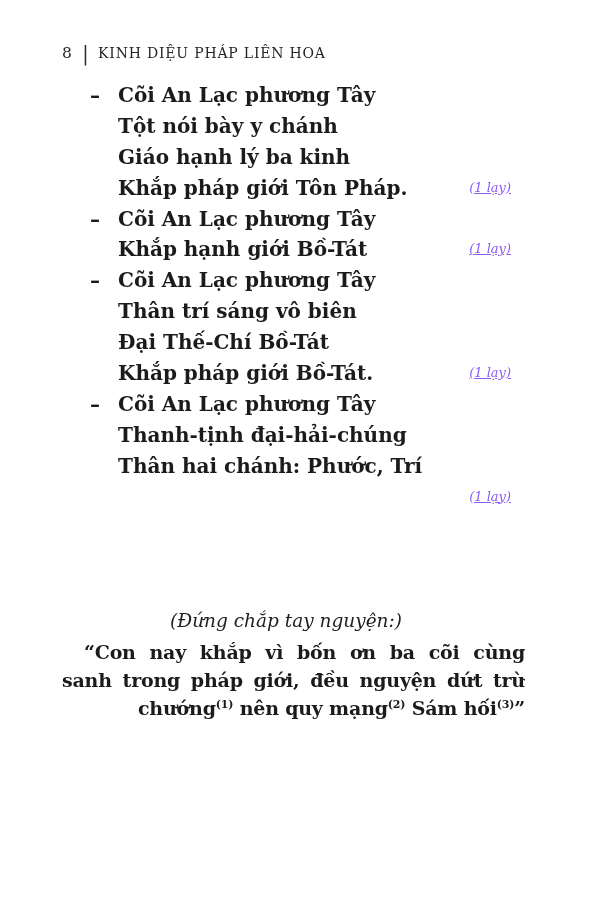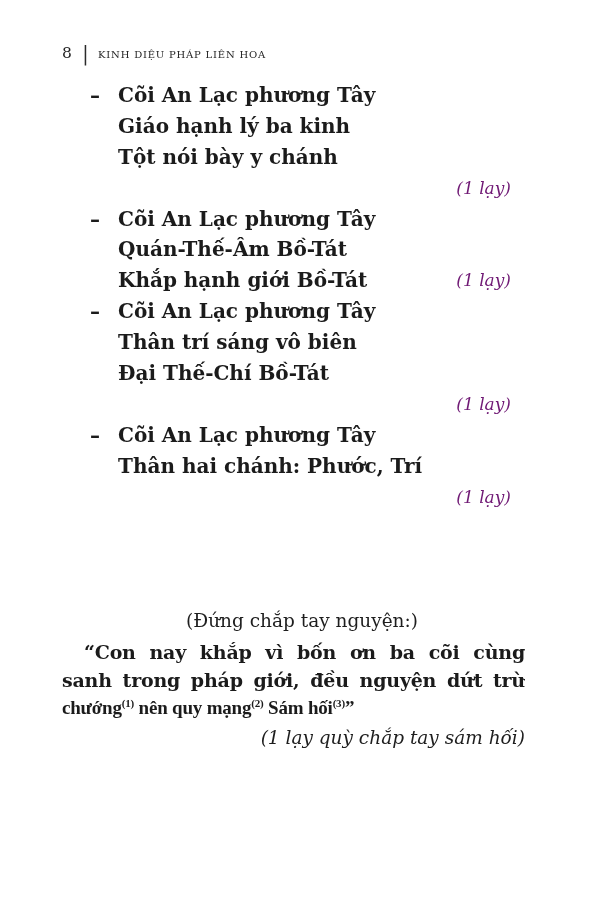--- a/index.html
+++ b/index.html
@@ -18,63 +18,63 @@
     display: flex; align-items: baseline;
     font-size: 15px; letter-spacing: 0.4px; color: #242424;
     white-space: nowrap;
   }
   .header .pgnum { font-size: 15.5px; }
   .header .divider {
     font-size: 19px; font-weight: 300; color: #2a2a2a;
     margin: 0 9px 0 10px; position: relative; top: 1px;
     display: inline-block; transform: scaleY(1.1);
   }
-  .header .title { font-size: 10px; letter-spacing: 0.8px; }
+  .header .title { font-size: 14px; letter-spacing: 0.8px; }
 
   
   .verse-section {
     position: absolute; left: 62px; top: 80px; width: 463px;
   }
   .verse-line {
     position: relative;
     padding-left: 56px;
     height: 30.9px; line-height: 30.9px;
     font-size: 20px; font-weight: bold;
     white-space: nowrap;
   }
   .verse-line .dash {
     position: absolute; left: 28px; top: 0;
     font-weight: bold;
   }
   .verse-line .lay {
     position: absolute; right: 14px; top: 0;
     font-weight: normal; font-style: italic;
-    font-size: 17px; line-height: 30.9px; color: #701a75;
+    font-size: 13px; line-height: 30.9px; color: #8b5cf6; text-decoration: underline;
   }
 
   
   .instruction {
-    position: absolute; left: 62px; top: 607px; width: 480px;
+    position: absolute; left: 46px; top: 607px; width: 480px;
     text-align: center;
-    font-size: 18.5px; line-height: 28px;
+    font-style: italic; font-size: 18.5px; line-height: 28px;
     color: #1e1e1e;
   }
 
   
   .prayer {
     position: absolute; left: 62px; top: 638px; width: 463px;
     font-size: 19px; font-weight: bold; line-height: 28px;
     color: #1b1b1b;
   }
   .prayer .jline {
     text-align: justify; text-align-last: justify;
     height: 28px; overflow: hidden; letter-spacing: -0.2px;
   }
   .prayer .jline.indent { padding-left: 22px; }
-  .prayer .lastline { text-align: left; height: 28px; overflow: hidden; letter-spacing: -0.2px; font-family: Liberation Serif, serif; }
+  .prayer .lastline { text-align: right; height: 28px; overflow: hidden; letter-spacing: -0.2px; }
   .prayer sup {
     font-size: 11px; font-weight: bold; line-height: 0;
     vertical-align: baseline; position: relative; top: -7px;
   }
 
   
   .closing {
     position: absolute; left: 62px; top: 724px; width: 463px;
     text-align: right;
     font-style: italic; font-size: 18.5px; line-height: 28px;
@@ -93,64 +93,66 @@
   </div>
 
   <div class="verse-section">
 
     <div class="stanza">
       <div class="verse-line">
         <span class="dash">–</span>
         <span>Cõi An Lạc phương Tây</span>
       </div>
       <div class="verse-line">
+        <span>Tột nói bày y chánh</span>
+      </div>
+      <div class="verse-line">
         <span>Giáo hạnh lý ba kinh</span>
       </div>
       <div class="verse-line">
-        <span>Tột nói bày y chánh</span>
-      </div>
-      <div class="verse-line">
+        <span>Khắp pháp giới Tôn Pháp.</span>
         <span class="lay">(1 lạy)</span>
       </div>
     </div>
 
     <div class="stanza">
       <div class="verse-line">
         <span class="dash">–</span>
         <span>Cõi An Lạc phương Tây</span>
-      </div>
-      <div class="verse-line">
-        <span>Quán-Thế-Âm Bồ-Tát</span>
       </div>
       <div class="verse-line">
         <span>Khắp hạnh giới Bồ-Tát</span>
         <span class="lay">(1 lạy)</span>
       </div>
     </div>
 
     <div class="stanza">
       <div class="verse-line">
         <span class="dash">–</span>
         <span>Cõi An Lạc phương Tây</span>
       </div>
       <div class="verse-line">
         <span>Thân trí sáng vô biên</span>
       </div>
       <div class="verse-line">
         <span>Đại Thế-Chí Bồ-Tát</span>
       </div>
       <div class="verse-line">
+        <span>Khắp pháp giới Bồ-Tát.</span>
         <span class="lay">(1 lạy)</span>
       </div>
     </div>
 
     <div class="stanza">
       <div class="verse-line">
         <span class="dash">–</span>
         <span>Cõi An Lạc phương Tây</span>
+      </div>
+      <div class="verse-line">
+        <span>Thanh-tịnh đại-hải-chúng</span>
       </div>
       <div class="verse-line">
         <span>Thân hai chánh: Phước, Trí</span>
       </div>
       <div class="verse-line">
         <span class="lay">(1 lạy)</span>
       </div>
     </div>
 
   </div>
@@ -158,15 +160,14 @@
   <div class="instruction">(Đứng chắp tay nguyện:)</div>
 
   <div class="prayer">
     <div class="jline indent">“Con nay khắp vì bốn ơn ba cõi cùng chúng</div>
     <div class="jline">sanh trong pháp giới, đều nguyện dứt trừ ba</div>
     <div class="lastline">
       <span>chướng</span><sup>(1)</sup><span> nên quy mạng</span><sup>(2)</sup><span> Sám hối</span><sup>(3)</sup><span>”</span>
     </div>
   </div>
 
-  <div class="closing">(1 lạy quỳ chắp tay sám hối)</div>
 
 </div>
 
 </body></html>

